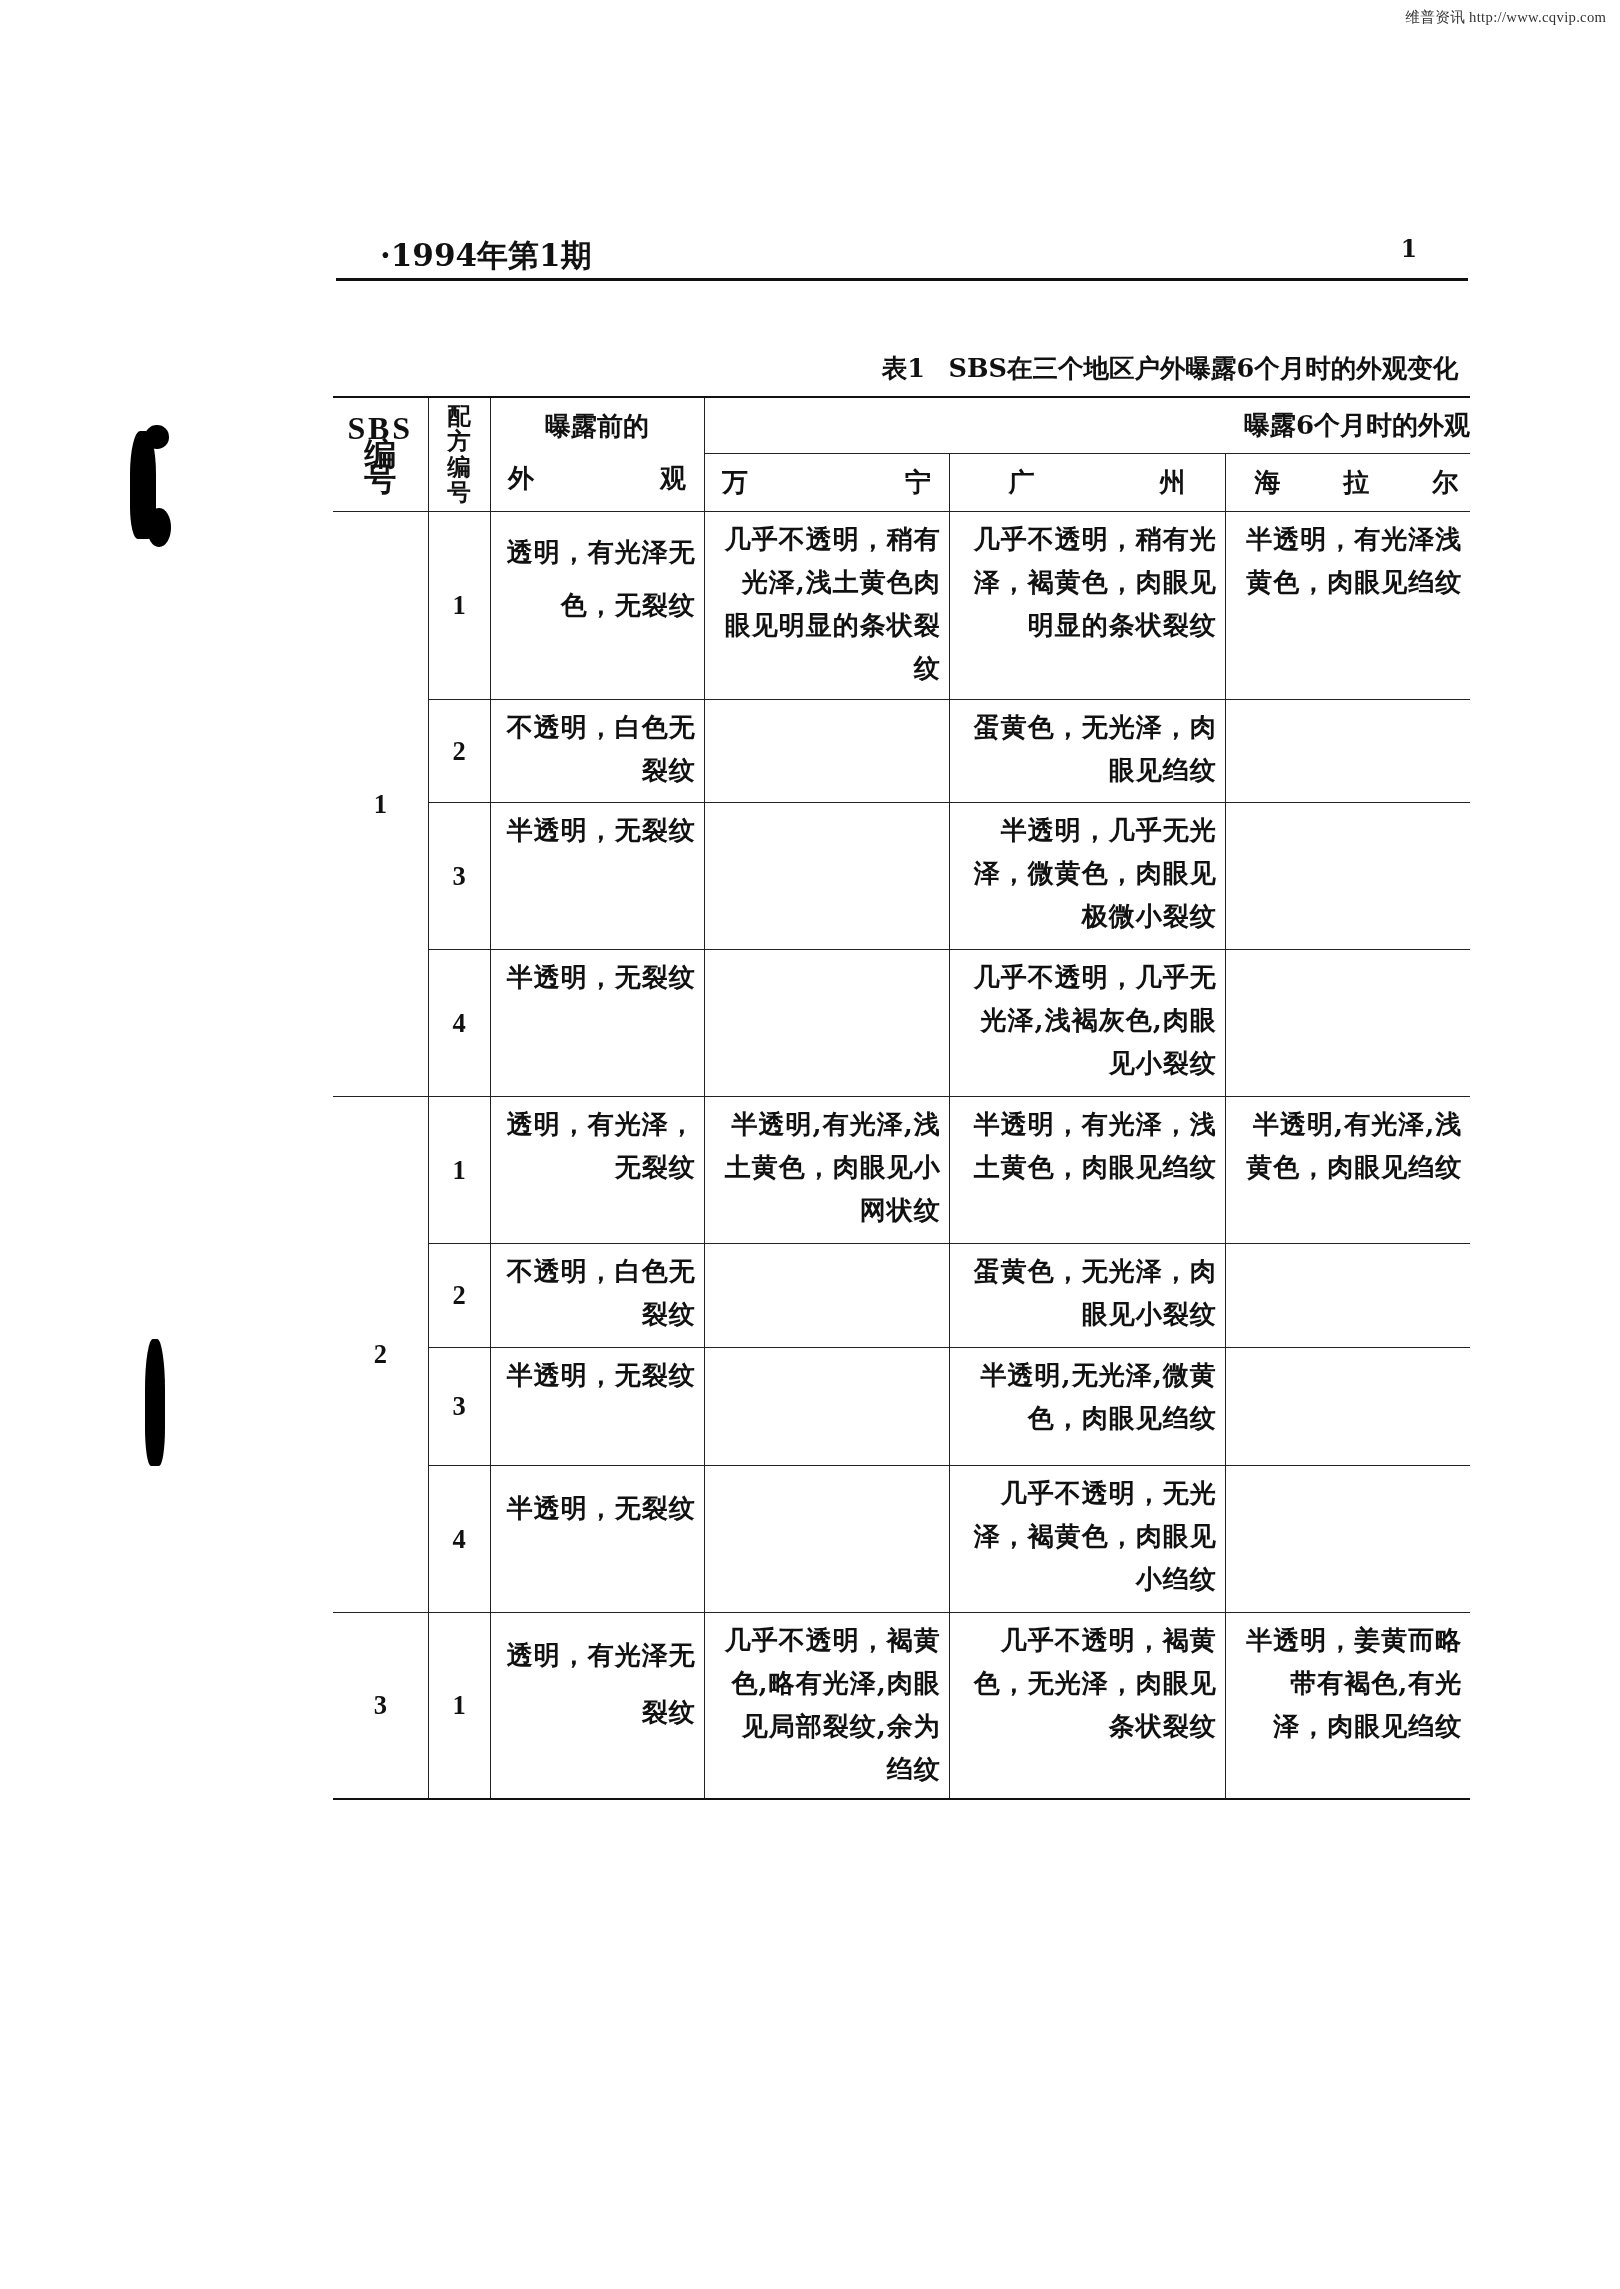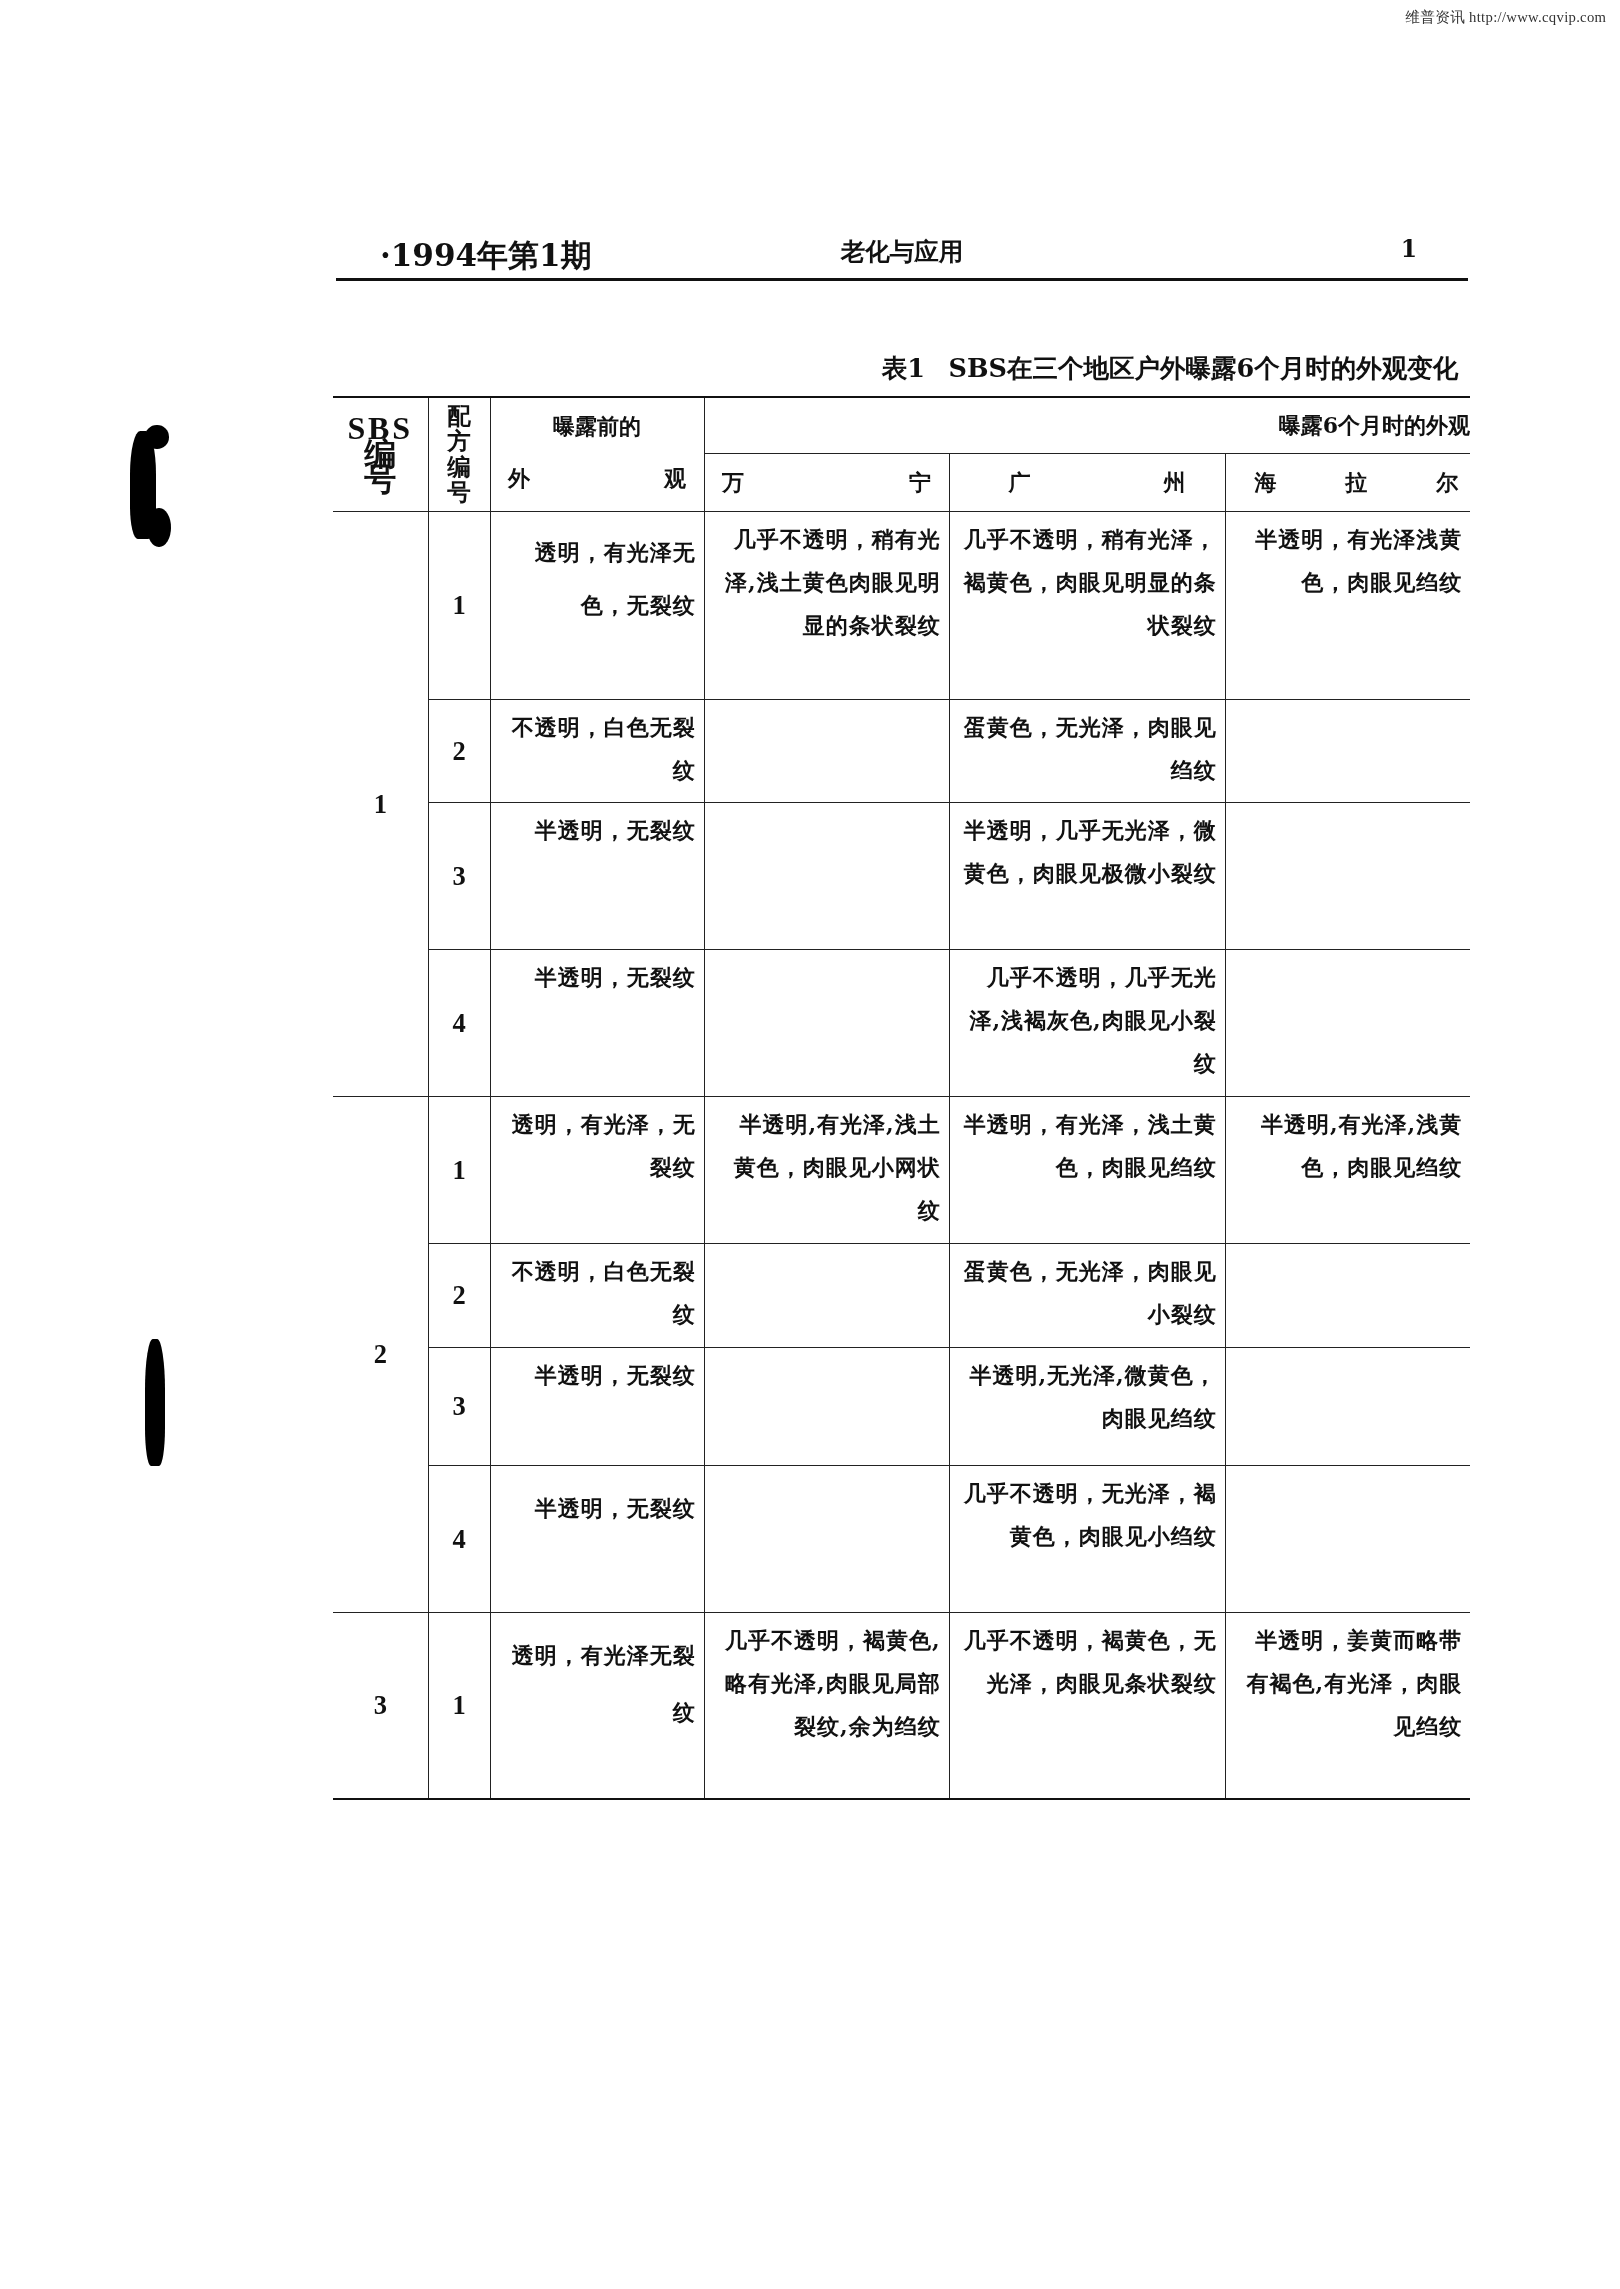--- a/index.html
+++ b/index.html
@@ -15,39 +15,38 @@
 
   .caption { position: absolute; left: 333px; width: 1137px; top: 351px; text-align: right;
              font-weight: bold; font-size: 25.5px; }
   .caption span { margin: 0 11.8px; }
 
   .scan-mark { position: absolute; background: #000; border-radius: 40% 40% 30% 30%; }
 
   table.data { position: absolute; left: 333px; top: 396px; width: 1137px;
                border-collapse: collapse; table-layout: fixed; }
   table.data td, table.data th { border: 1.5px solid #222; padding: 0; vertical-align: top;
-               font-size: 22px; font-weight: bold; line-height: 43px; }
+               font-size: 26px; font-weight: bold; line-height: 43px; }
   table.data { border-top: 2.9px solid #111; border-bottom: 2.9px solid #111; }
   table.data tr.head th { font-weight: bold; text-align: center; vertical-align: middle; line-height: 29px; }
   table.data tr:first-child th, table.data tr:first-child td { border-top: 2.9px solid #111; }
   table.data .bl { border-left: none !important; }
   table.data .br { border-right: none !important; }
   .num { text-align: center; vertical-align: middle !important; font-family: "Liberation Serif", serif; font-size: 26.5px !important; }
   .txt { padding: 5.9px 7.8px 5.9px 13.7px !important; letter-spacing: 1px; text-align: right; }
   .spread { display: flex; justify-content: space-between; padding: 0 17.6px; }
   .stack { line-height: 25.5px !important; }
 </style>
 </head>
 <body>
 
 <div class="watermark">维普资讯 http://www.cqvip.com</div>
 
 <div class="header">
   <span class="issue">·1994年第1期</span>
-  <span class="journal">老化与应用</span>
   <span class="page">1</span>
 </div>
 <div class="header-rule"></div>
 
 <div class="caption">
   <span>表1</span><span>SBS在三个地区户外曝露6个月时的外观变化</span>
 </div>
 
 <div class="scan-mark" style="left:130px;top:431px;width:25.5px;height:108px;"></div>
 <div class="scan-mark" style="left:145px;top:425px;width:23.5px;height:23.5px;border-radius:50%;"></div>

